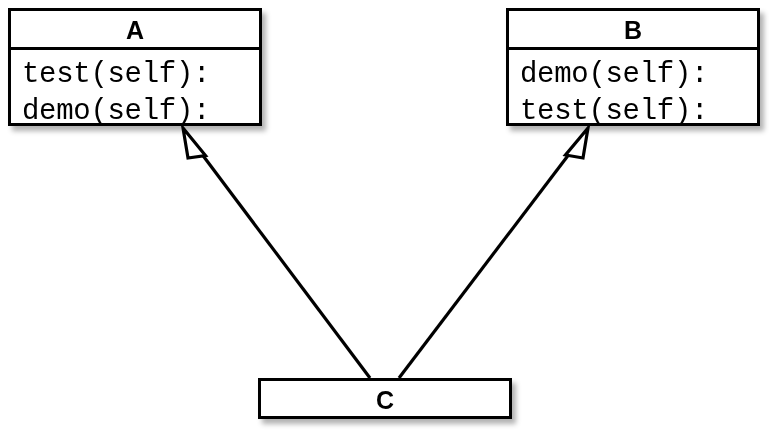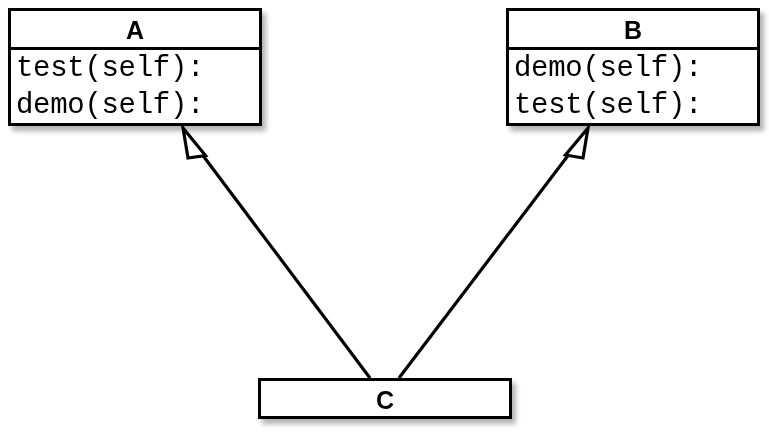--- a/index.html
+++ b/index.html
@@ -30,21 +30,21 @@
     text-align: center;
     font-weight: bold;
     color: #000000;
     font-family: "Liberation Sans", sans-serif;
     line-height: 1;
     box-sizing: border-box;
   }
   .class-members {
     border-top: 3px solid #000000;
     box-sizing: border-box;
-    padding: 0;
+    padding: 6px;
   }
   .member {
     font-family: "Liberation Mono", monospace;
     color: #000000;
     white-space: pre;
     box-sizing: border-box;
   }
 
   
   #class-a {

